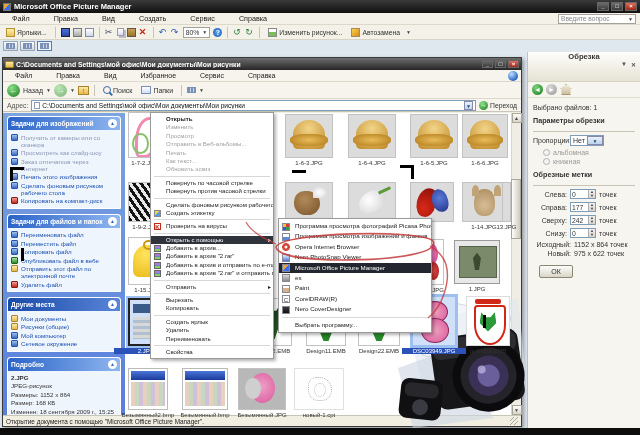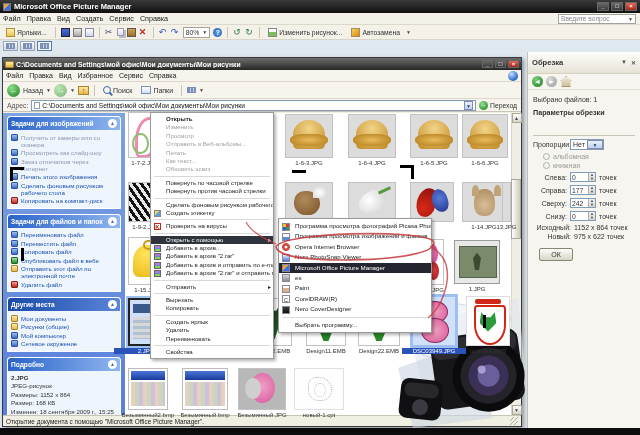--- a/index.html
+++ b/index.html
@@ -13,21 +13,21 @@
     background:linear-gradient(#3a3a3a,#101010);display:flex;align-items:center;
     color:#fff;font-size:7.5px;font-weight:bold;padding:0 3px;z-index:3;}
   .pm-app-icon{width:8px;height:8px;background:linear-gradient(135deg,#e8a33d 50%,#3d6fe8 50%);
     border:1px solid #777;margin-right:3px;flex:0 0 auto;}
   .winbtns{margin-left:auto;display:flex;gap:2px;}
   .wbtn{width:12px;height:9px;border:1px solid #666;background:linear-gradient(#6a6a6a,#3a3a3a);
     color:#fff;font-size:6px;line-height:7px;text-align:center;}
   .wbtn.close{background:linear-gradient(#e06a5a,#a02818);}
   .pm-menubar{position:absolute;left:0;top:13px;width:640px;height:12px;background:#f4f2e8;
     border-bottom:1px solid #ddd9ca;display:flex;align-items:center;font-size:7.2px;color:#222;z-index:3;}
-  .menu-item{padding:0 3px;}
+  .menu-item{padding:0 12px;}
   .question-box{margin-left:auto;margin-right:4px;width:78px;height:10px;border:1px solid #a5a29a;
     background:#fff;color:#8a8a8a;font-size:6.6px;display:flex;align-items:center;padding:0 2px;justify-content:space-between;}
   .pm-toolbar{position:absolute;left:0;top:25px;width:640px;height:15px;background:#f4f2e8;
     border-bottom:1px solid #d9d5c6;display:flex;align-items:center;gap:3px;padding:0 3px;font-size:6.8px;color:#333;z-index:3;}
   .tsep{width:1px;height:11px;background:#c9c5b6;margin:0 2px;}
   .tbtn{display:flex;align-items:center;gap:2px;padding:1px 2px;border:1px solid transparent;border-radius:2px;}
   .ico{display:inline-block;width:9px;height:9px;}
   .i-shortcut{background:linear-gradient(#fdf0b0,#e8c35a);border:1px solid #b09030;}
   .i-save{background:linear-gradient(#4a6fd8,#2a4aa8);border:1px solid #223;}
   .i-print{background:linear-gradient(#e8e8e8,#a9a9a9);border:1px solid #777;}
@@ -51,32 +51,32 @@
     display:flex;align-items:center;justify-content:center;}
   .vbtn.active{background:#eef3f8;border-color:#5a7aa8;}
   .vglyph{width:9px;height:6px;background:
     linear-gradient(90deg,#7a90b8 2px,transparent 2px) 0 0/3px 3px,#c8d4e4;border:1px solid #7a90b8;}
 
   .pm-bottom{position:absolute;left:0;top:428px;width:640px;height:7px;background:#0d0d0d;z-index:3;}
 
   
   .task-pane{position:absolute;right:0;top:52px;width:113px;height:376px;background:#f6f5ef;
     border-left:1px solid #c6c2b4;z-index:4;font-size:7px;color:#333;}
-  .tp-header{height:22px;background:linear-gradient(#fefefb,#e6e3d5);border-bottom:1px solid #d6d2c2;
-    display:flex;align-items:center;padding:0 4px;font-weight:bold;font-size:7.6px;}
+  .tp-header{height:30px;background:linear-gradient(#fefefb,#e6e3d5);border-bottom:1px solid #d6d2c2;
+    display:flex;align-items:center;padding:0 4px;font-weight:bold;font-size:7.6px;flex-direction:column;}
   .tp-hbtns{margin-left:auto;display:flex;gap:4px;font-size:6px;color:#555;}
   .tp-nav{display:flex;gap:3px;padding:2px 4px;border-bottom:1px solid #e2dfd2;}
   .nav-circle{width:11px;height:11px;border-radius:50%;text-align:center;line-height:11px;color:#fff;font-size:7px;}
   .nav-back{background:radial-gradient(circle at 35% 30%,#7ad07a,#1d7a1d);}
   .nav-fwd{background:radial-gradient(circle at 35% 30%,#d8d8d8,#9a9a9a);}
   .nav-home{width:12px;height:11px;background:linear-gradient(#f0e8d8,#cdbf9e);border:1px solid #a89868;
     clip-path:polygon(50% 0,100% 45%,88% 45%,88% 100%,12% 100%,12% 45%,0 45%);}
   .tp-body{padding:3px 5px;}
   .tp-line{margin:3px 0;}
-  .tp-section{font-weight:bold;font-size:7.2px;border-bottom:1px solid #c9c5b6;margin:5px 0 3px;padding-bottom:18px;}
+  .tp-section{font-weight:bold;font-size:7.2px;border-bottom:1px solid #c9c5b6;margin:5px 0 3px;padding-bottom:6px;}
   .tp-row{display:flex;align-items:center;gap:3px;margin:3px 0;}
   .tp-label{width:34px;text-align:left;}
   .spinbox{width:26px;height:10px;border:1px solid #7f9db9;background:#fff;display:flex;}
   .spin-val{flex:1;padding:0 1px;font-size:6.8px;line-height:9px;}
   .spin-arrows{width:7px;background:linear-gradient(#f4f2e8,#d9d5c6);border-left:1px solid #aab;
     font-size:4px;line-height:4px;text-align:center;color:#446;}
   .combo{width:34px;height:11px;border:1px solid #7f9db9;background:#fff;display:flex;align-items:center;}
   .combo span{flex:1;padding:0 2px;}
   .combo .cbtn{width:9px;height:9px;background:linear-gradient(#eaf2fc,#bcd2ee);border:1px solid #88a;
     font-size:5px;text-align:center;line-height:9px;color:#246;}
@@ -381,20 +381,21 @@
       </span>
     </div>
     <div class="radio-row">
       <span class="radio"></span>
       <span>альбомная</span>
     </div>
     <div class="radio-row">
       <span class="radio"></span>
       <span>книжная</span>
     </div>
+    <div class="tp-section">Обрезные метки</div>
     <div id="crop-marks-rows">
         <div class="tp-row">
           <span class="tp-label" style="text-align: right;">Слева:</span>
           <span class="spinbox">
             <span class="spin-val">0</span>
             <span class="spin-arrows">▲<br>▼</span>
           </span>
           <span>точек</span>
         </div>
         <div class="tp-row">

